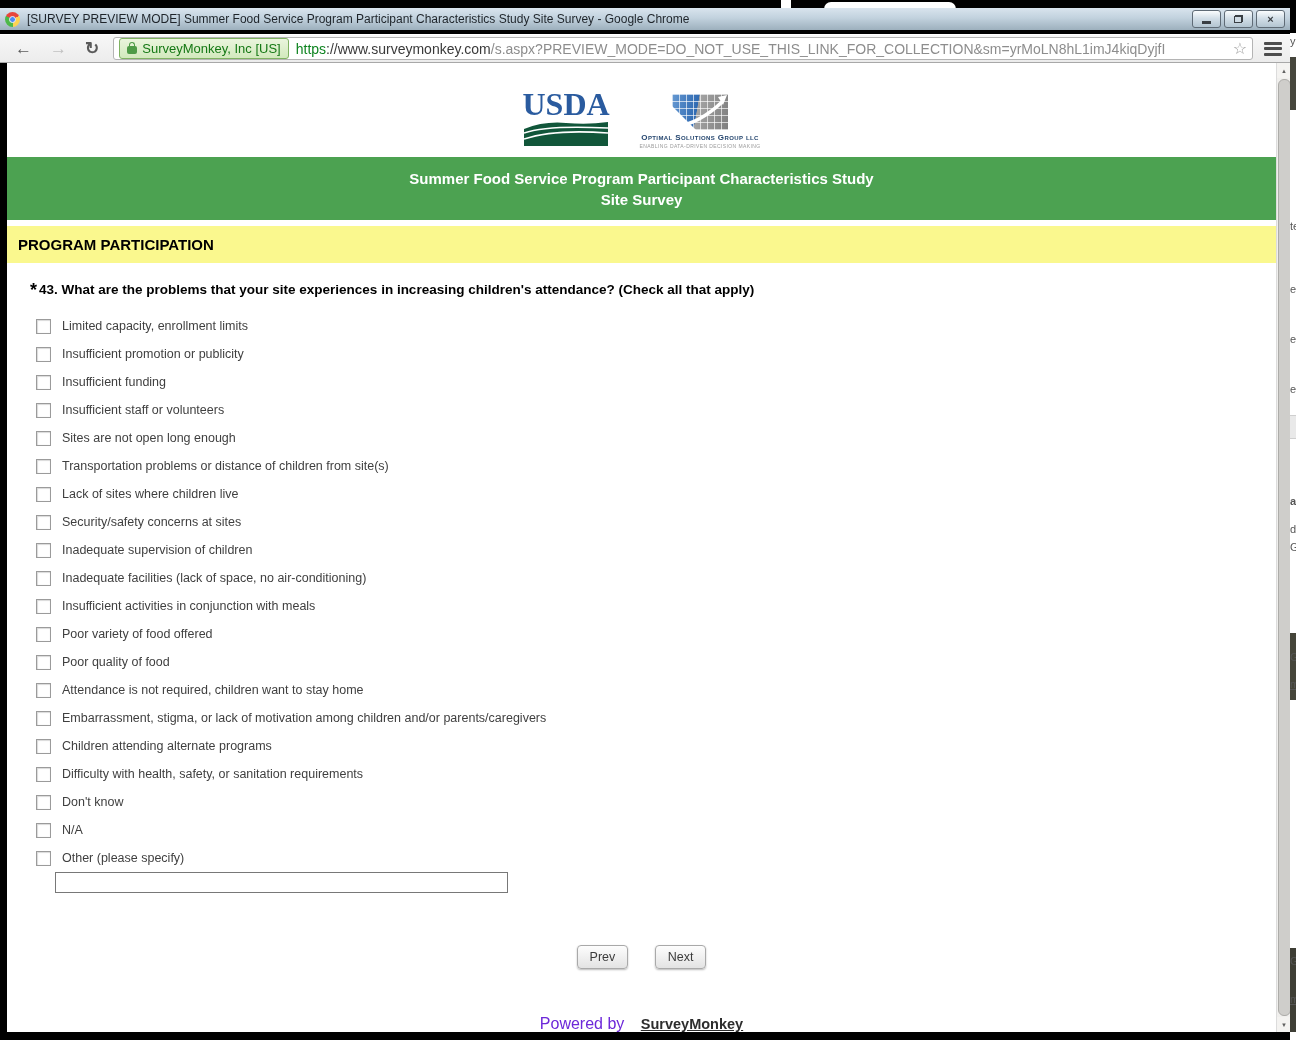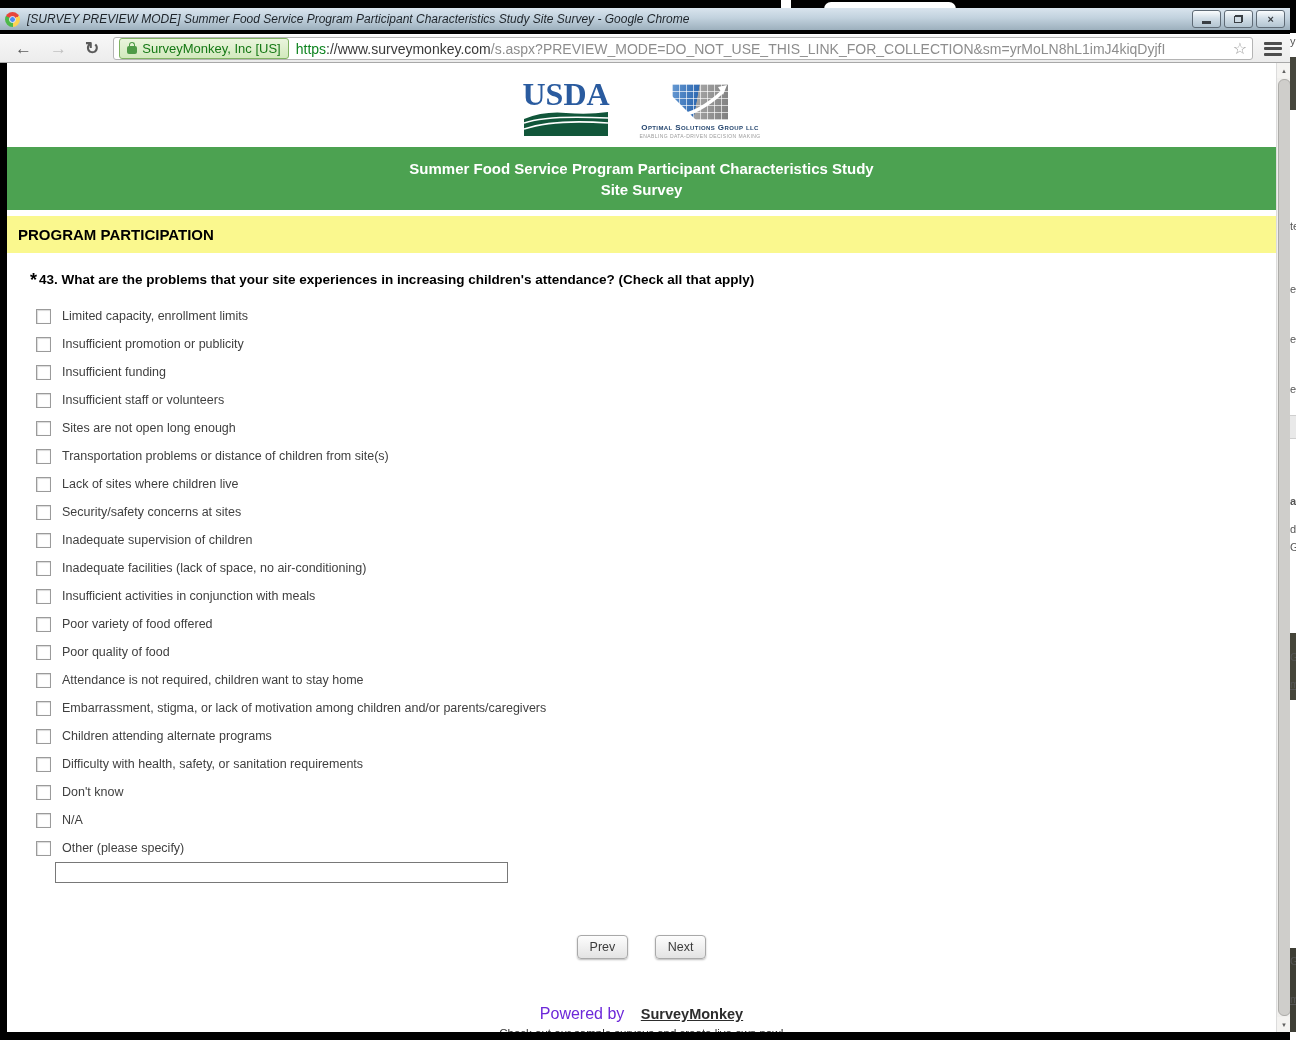--- a/index.html
+++ b/index.html
@@ -7,21 +7,21 @@
           font-family:"Liberation Sans",sans-serif;}
 
   
   .bg-frag-a{position:absolute;left:781px;top:0;width:10px;height:9px;background:#fff;}
   .bg-frag-b{position:absolute;left:824px;top:2px;width:132px;height:10px;background:#fff;
              border-radius:7px 7px 0 0;}
 
   
   .titlebar{position:absolute;left:0;top:8px;width:1290px;height:22px;
             background:linear-gradient(#d9e4ee 0%,#c2d2de 45%,#9db0bd 100%);
-            display:flex;align-items:center;padding:0 5px;box-sizing:border-box;font-style:italic;}
+            display:flex;align-items:center;padding:0 5px;box-sizing:border-box;}
   .chrome-icon{width:15px;height:15px;border-radius:50%;flex:0 0 auto;
       background:conic-gradient(from -60deg,#e8453c 0 120deg,#fcd353 120deg 240deg,#4db849 240deg 360deg);
       position:relative;}
   .chrome-icon::before{content:"";position:absolute;left:4px;top:4px;width:7px;height:7px;
       background:#4c8bf5;border:1.5px solid #f1f1f1;border-radius:50%;box-sizing:border-box;}
   .win-title{font-size:12px;color:#1e242a;margin-left:7px;white-space:nowrap;overflow:hidden;}
   .winbtns{margin-left:auto;display:flex;gap:3px;}
   .winbtn{width:29px;height:18px;border:1px solid #5f6b76;border-radius:3px;
           background:linear-gradient(#fbfdfe,#d3dfe8 45%,#b3c5d1);
           display:flex;align-items:center;justify-content:center;
@@ -49,21 +49,21 @@
   .url{font-size:14px;margin-left:7px;white-space:nowrap;overflow:hidden;color:#3a3a3a;}
   .url .scheme{color:#0e8420;}
   .url .path{color:#8d8d8d;}
   .star{margin-left:auto;font-size:16px;color:#9a9a9a;flex:0 0 auto;padding-left:4px;}
   .menubtn{width:18px;height:14px;margin:0 2px 0 11px;display:flex;flex-direction:column;justify-content:space-between;flex:0 0 auto;}
   .menubtn i{display:block;height:3px;background:#4d4d4d;border-radius:1px;}
 
   
   .page{position:absolute;left:7px;top:63px;width:1269px;height:969px;background:#fff;overflow:hidden;}
 
-  .logos{padding-top:15px;height:62px;display:flex;justify-content:center;align-items:flex-start;gap:30px;}
+  .logos{padding-top:25px;height:62px;display:flex;justify-content:center;align-items:flex-start;gap:30px;}
   .usda{text-align:center;line-height:1;}
   .usda-word{font-family:"Liberation Serif",serif;font-weight:bold;font-size:32px;color:#2a5b9f;letter-spacing:0;}
   .osg{text-align:center;padding-top:6px;}
   .osg-mark{position:relative;width:56px;height:36px;margin:0 auto;
       background:
         repeating-linear-gradient(to right,rgba(255,255,255,.65) 0 1px,transparent 1px 7px),
         repeating-linear-gradient(to bottom,rgba(255,255,255,.65) 0 1px,transparent 1px 7px),
         linear-gradient(100deg,#6699d2 0%,#2f6ab2 44%,#a3a3a3 45%,#808080 100%);}
   .osg-mark::after{content:"";position:absolute;left:0;bottom:0;width:0;height:0;
       border-left:24px solid #fff;border-top:24px solid transparent;}

